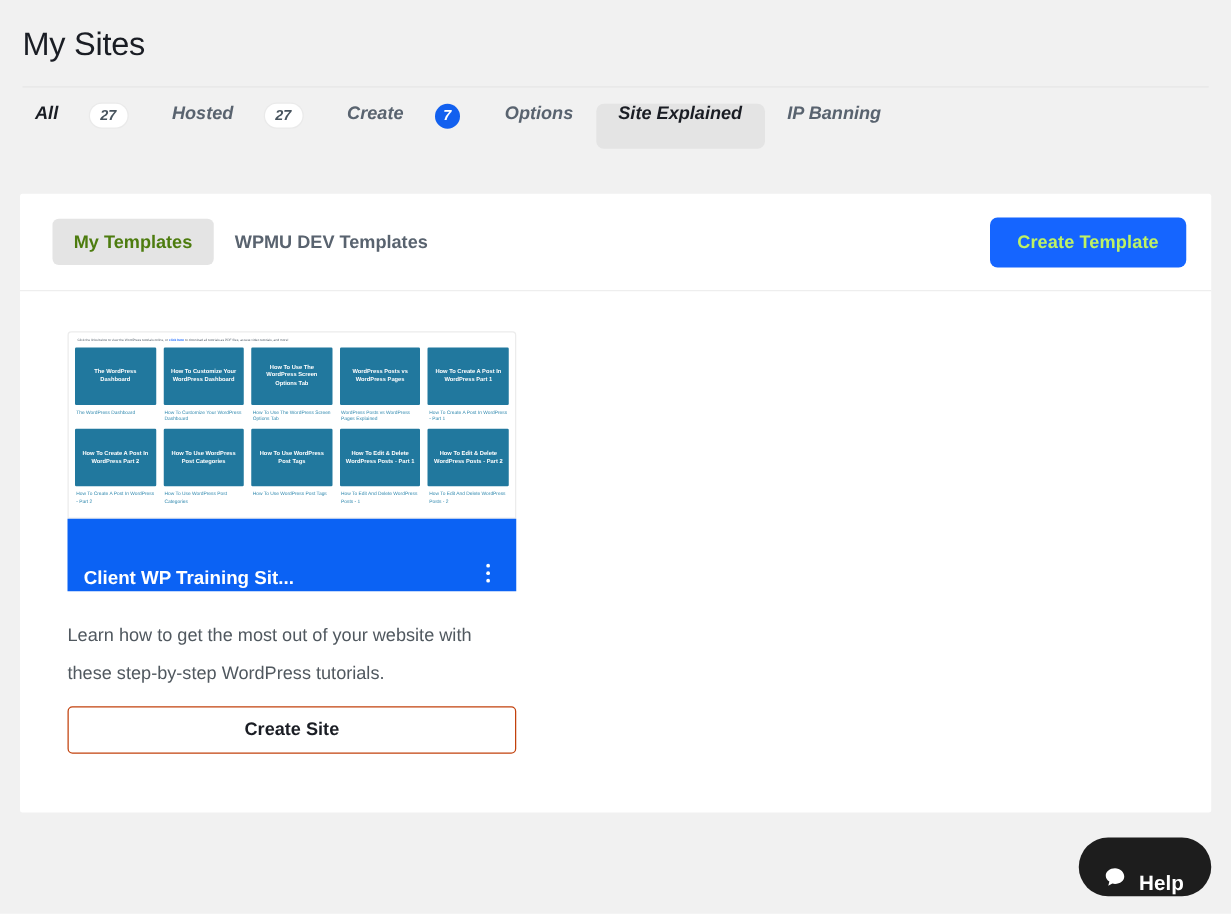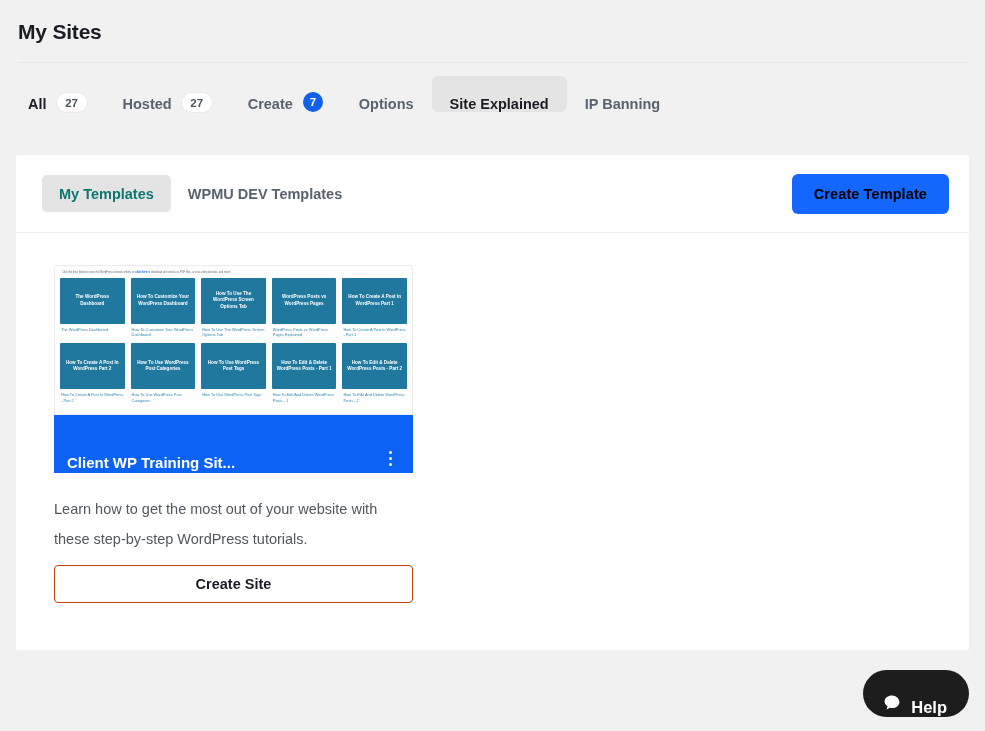--- a/index.html
+++ b/index.html
@@ -9,51 +9,52 @@
     height: 731px;
     background: #f1f1f1;
     font-family: "Liberation Sans", sans-serif;
     color: #333b45;
     overflow: hidden;
     position: relative;
   }
 
   
   .page-title {
-    font-size: 21px;
-    font-weight: bold;
+    font-size: 26px;
+    font-weight: normal;
     color: #1a1d24;
     padding: 20px 0 0 18px;
     letter-spacing: -0.2px;
   }
   .title-rule {
     margin: 18px 18px 0 18px;
     height: 1px;
     background: #e6e6e6;
   }
 
   
   .top-tabs {
     display: flex;
     align-items: center;
     height: 62px;
     padding-left: 10px;
   }
   .top-tab {
     display: flex;
-    align-items: flex-end;
-    gap: 10px;
+    align-items: flex-start;
+    gap: 25px;
     height: 36px;
     padding: 0 18px;
     border-radius: 6px;
     font-size: 14.5px;
     font-weight: bold;
     color: #59636f;
     cursor: pointer;
     white-space: nowrap;
+    font-style: italic;
   }
   .top-tab.active-dark { color: #1a1d24; }
   .top-tab.selected {
     background: #e4e4e4;
     color: #1a1d24;
   }
   .pill-count {
     background: #ffffff;
     color: #48545e;
     border-radius: 999px;
@@ -100,25 +101,25 @@
     display: flex;
     align-items: center;
     padding: 0 17px;
     border-radius: 5px;
     font-size: 14.5px;
     font-weight: bold;
     color: #59636f;
     cursor: pointer;
     white-space: nowrap;
   }
-  .sub-tab.selected { background: #e4e4e4; color: #0f766e; }
+  .sub-tab.selected { background: #e4e4e4; color: #4d7c0f; }
   .spacer { flex: 1 1 auto; }
   .btn-primary {
     background: #1565ff;
-    color: #000000;
+    color: #bef264;
     border: none;
     border-radius: 6px;
     height: 40px;
     padding: 0 22px;
     font-size: 14.5px;
     font-weight: bold;
     font-family: "Liberation Sans", sans-serif;
     cursor: pointer;
     letter-spacing: 0.1px;
   }

